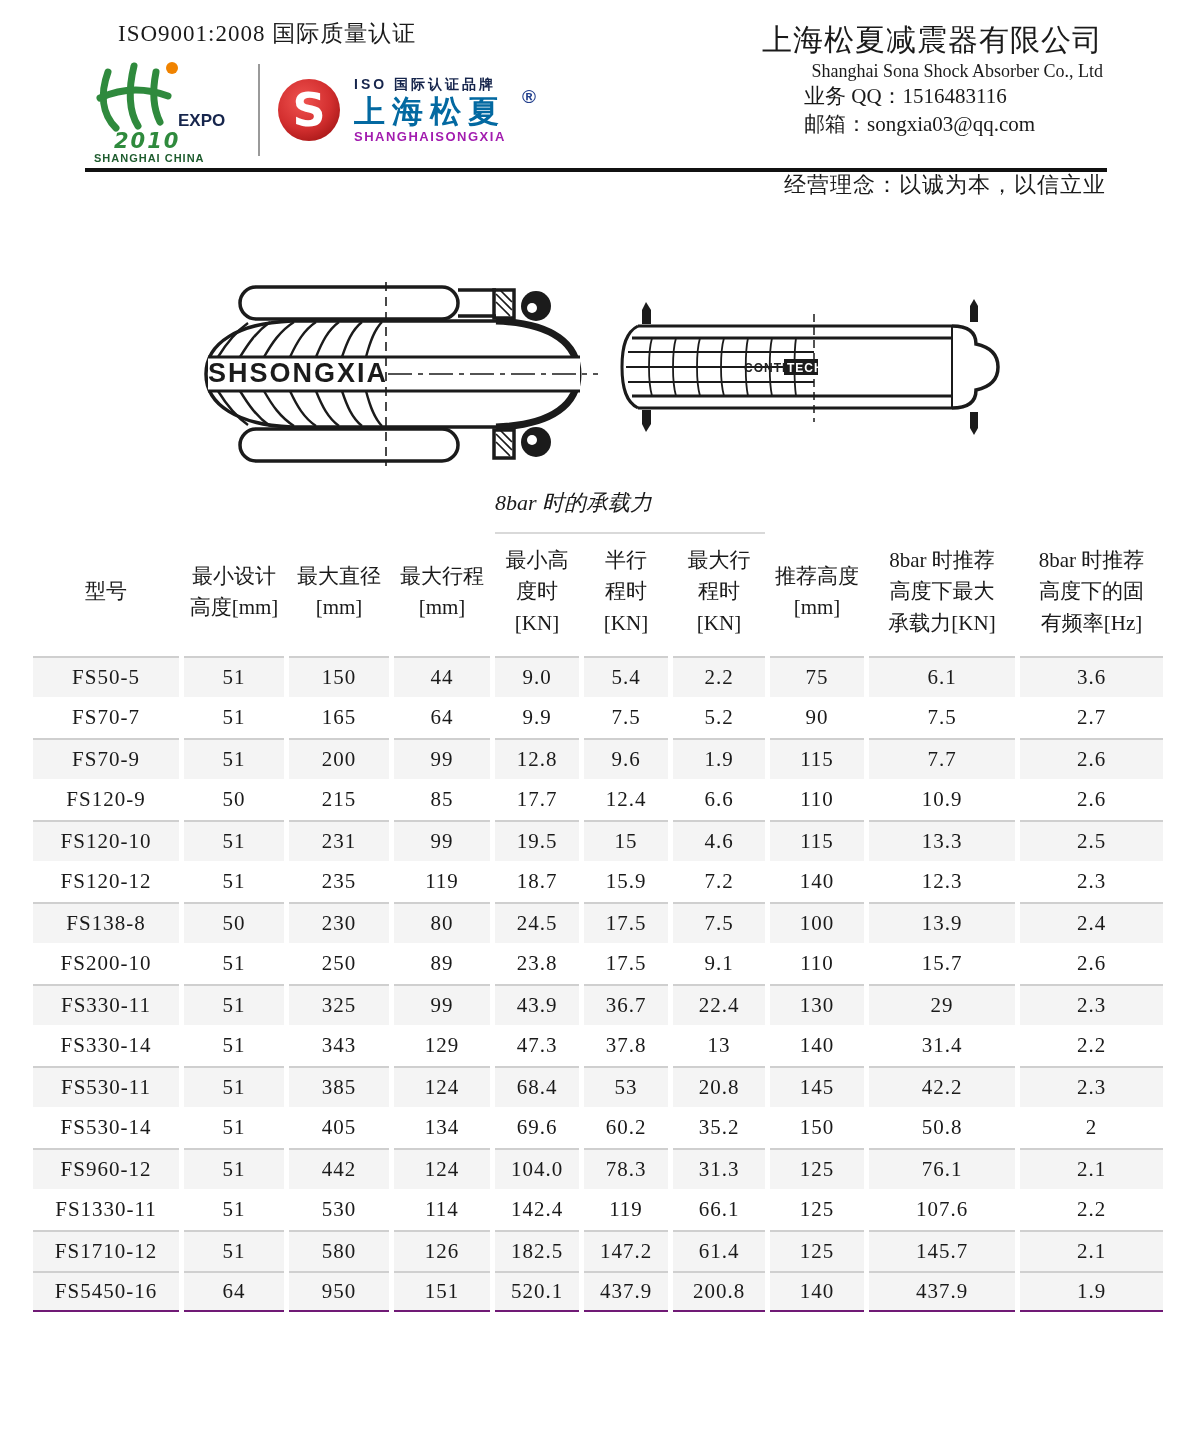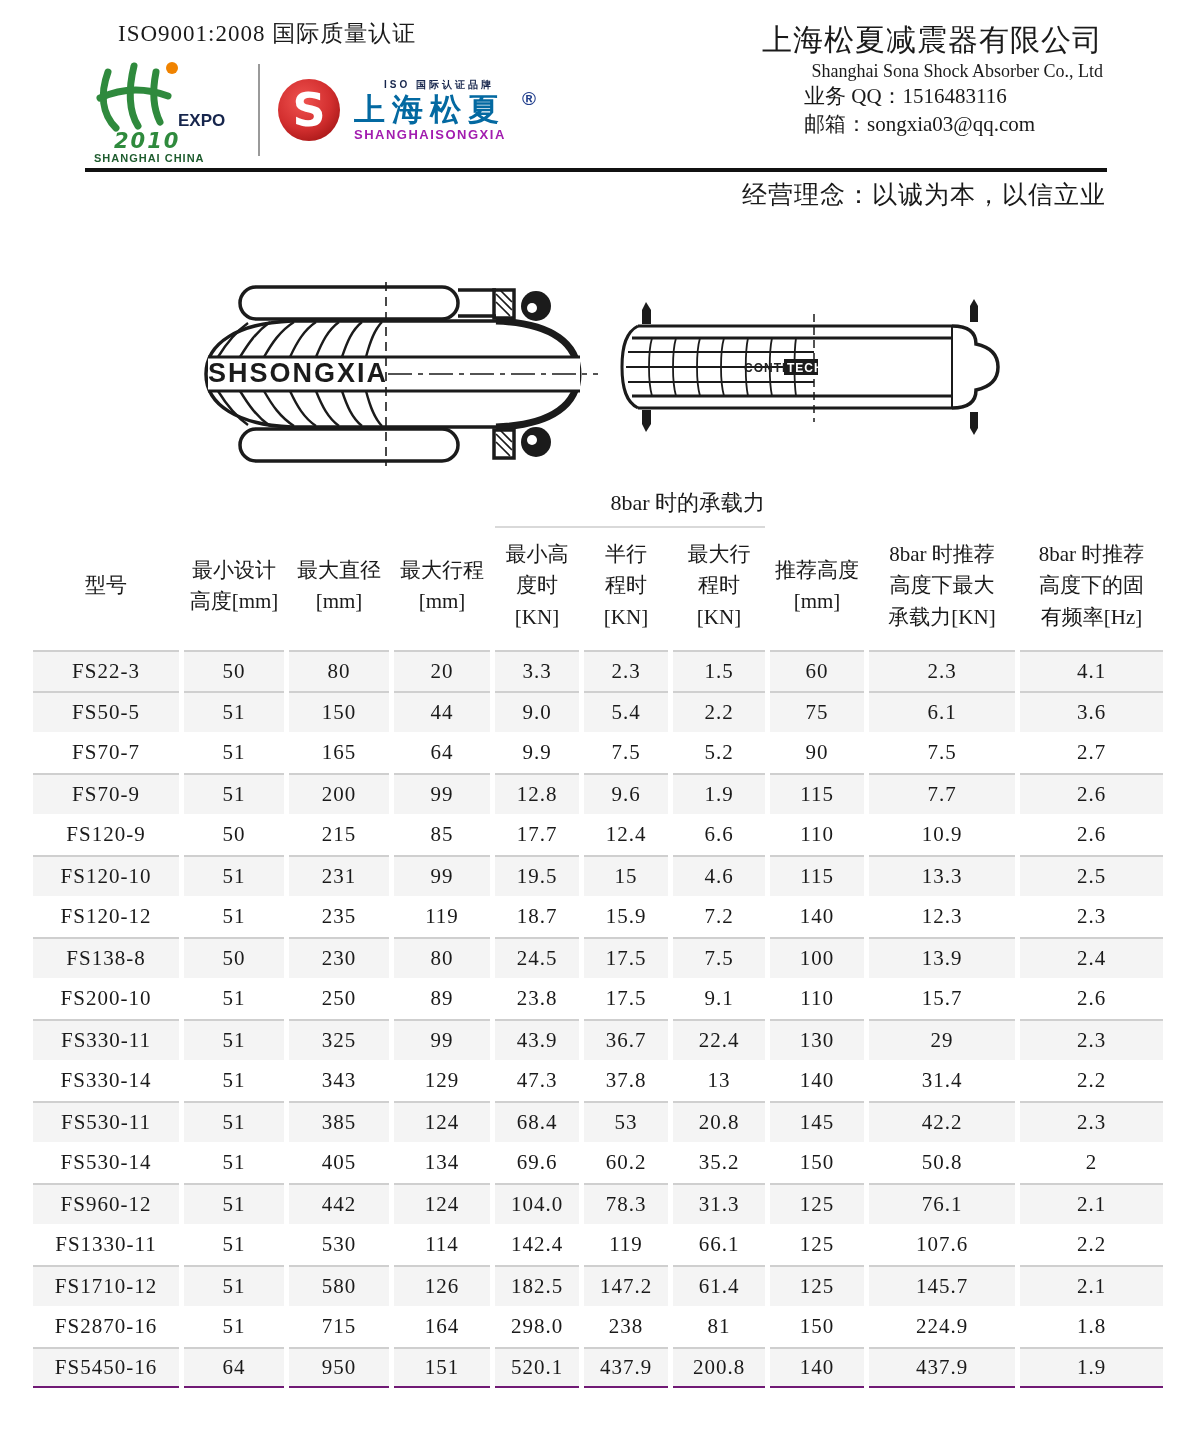--- a/index.html
+++ b/index.html
@@ -5,44 +5,44 @@
   * { margin:0; padding:0; box-sizing:border-box; }
   body { background:#e9e9e9; font-family:"Liberation Serif","DejaVu Serif",serif; color:#1a1a1a; }
   .page { position:relative; width:1198px; height:1448px; margin:0 auto; background:#ffffff; overflow:hidden; }
 
   
   .iso-cert { position:absolute; left:118px; top:18px; font-size:23px; letter-spacing:1px; }
   .logo-row { position:absolute; left:90px; top:56px; display:flex; align-items:center; }
   .logo-divider { width:2px; height:92px; background:#9a9a9a; margin:0 16px 0 10px; }
   .songxia-logo { display:flex; align-items:center; }
   .songxia-text { margin-left:12px; font-family:"Liberation Sans","DejaVu Sans",sans-serif; position:relative; padding-right:30px; }
-  .songxia-tagline { font-size:10px; font-weight:bold; color:#16254c; letter-spacing:3px;margin-left:30px; }
+  .songxia-tagline { font-size:14px; font-weight:bold; color:#16254c; letter-spacing:3px; }
   .songxia-cn { font-size:31px; font-weight:bold; color:#0369a1; letter-spacing:7px; line-height:1.15; }
   .songxia-en { font-size:13px; font-weight:bold; color:#a21caf; letter-spacing:1.5px; }
   .songxia-reg { position:absolute; right:0; top:10px; font-size:19px; color:#24418e; font-weight:bold; }
 
   .company-block { position:absolute; left:762px; top:20px; line-height:1.32; }
   .company-cn { font-size:30px; letter-spacing:1px; }
   .company-en { font-size:18px;text-align:right; }
   .company-line { font-size:21px;margin-left:42px; }
 
   .rule { position:absolute; left:85px; top:168px; width:1022px; height:4px; background:#111111; }
-  .motto { position:absolute; right:92px; top:178px; font-size:25px; letter-spacing:1px;font-family:Liberation Mono, monospace; }
+  .motto { position:absolute; right:92px; top:170px; font-size:22px; letter-spacing:1px;font-family:Liberation Mono, monospace; }
 
   
   .drawing { position:absolute; }
   .drawing-left { left:196px; top:280px; }
   .drawing-right { left:618px; top:294px; }
 
   
   .spec-table { position:absolute; left:28px; top:486px; width:1140px;
                 border-collapse:separate; border-spacing:5px 0; table-layout:fixed;
                 font-size:21px; }
-  .spec-table .group-cell { text-align:right; font-size:22px; padding:2px 0 8px;
-                border-bottom:2px solid #d9d9d9; }
+  .spec-table .group-cell { text-align:left; font-size:22px; padding:2px 0 14px;
+                border-bottom:2px solid #d9d9d9;font-style:italic; }
   .spec-table th { font-weight:normal; text-align:center; vertical-align:middle;
                 white-space:pre-line; line-height:1.5; height:122px; padding:4px 0 10px; }
   .spec-table tbody td { height:41px; text-align:center; vertical-align:middle; letter-spacing:1px; }
   .spec-table tr.shaded td { background:#f4f4f4; }
   .spec-table tr.group-start td { border-top:2px solid #cfcfcf; }
   .spec-table tr.last td { border-bottom:2px solid #701a75; }
 </style>
 </head>
 <body>
 
@@ -218,32 +218,20 @@
         <th>8bar 时推荐
 高度下最大
 承载力[KN]</th>
         <th>8bar 时推荐
 高度下的固
 有频率[Hz]</th>
       </tr>
     </thead>
     <tbody>
         <tr class="shaded group-start">
-          <td>FS22-3</td>
-          <td>50</td>
-          <td>80</td>
-          <td>20</td>
-          <td>3.3</td>
-          <td>2.3</td>
-          <td>1.5</td>
-          <td>60</td>
-          <td>2.3</td>
-          <td>4.1</td>
-        </tr>
-        <tr class="shaded group-start">
           <td>FS50-5</td>
           <td>51</td>
           <td>150</td>
           <td>44</td>
           <td>9.0</td>
           <td>5.4</td>
           <td>2.2</td>
           <td>75</td>
           <td>6.1</td>
           <td>3.6</td>
@@ -408,32 +396,20 @@
           <td>FS1710-12</td>
           <td>51</td>
           <td>580</td>
           <td>126</td>
           <td>182.5</td>
           <td>147.2</td>
           <td>61.4</td>
           <td>125</td>
           <td>145.7</td>
           <td>2.1</td>
-        </tr>
-        <tr>
-          <td>FS2870-16</td>
-          <td>51</td>
-          <td>715</td>
-          <td>164</td>
-          <td>298.0</td>
-          <td>238</td>
-          <td>81</td>
-          <td>150</td>
-          <td>224.9</td>
-          <td>1.8</td>
         </tr>
         <tr class="shaded group-start last">
           <td>FS5450-16</td>
           <td>64</td>
           <td>950</td>
           <td>151</td>
           <td>520.1</td>
           <td>437.9</td>
           <td>200.8</td>
           <td>140</td>

